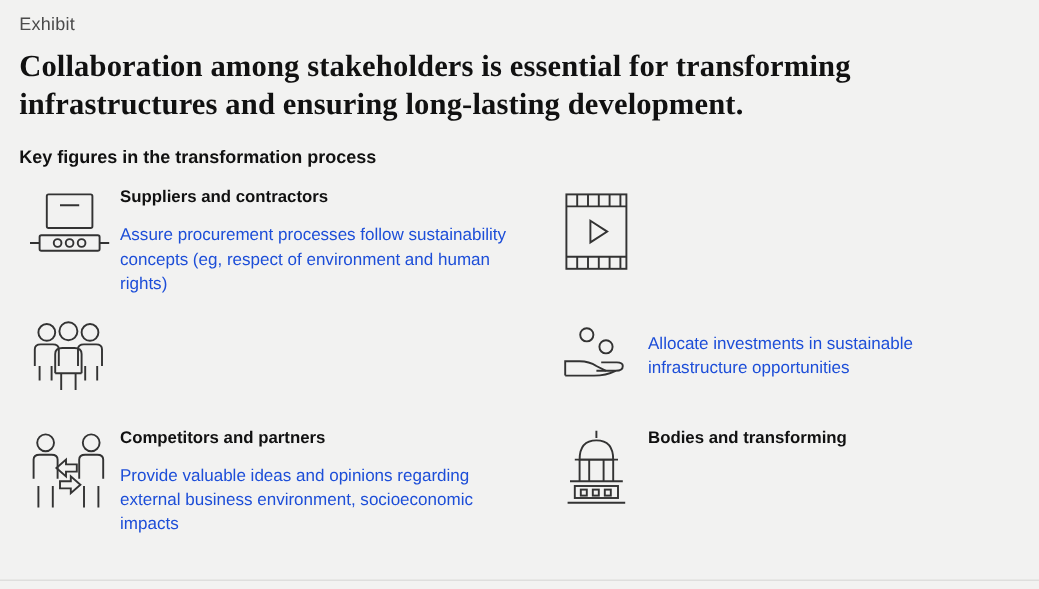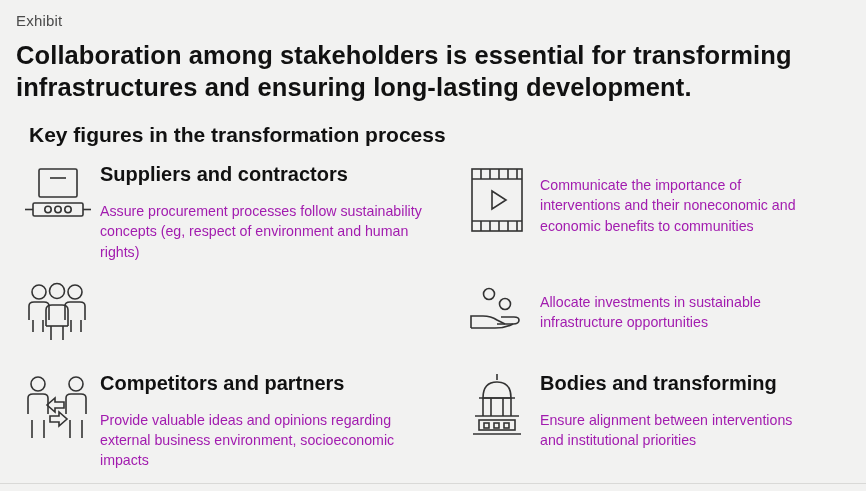--- a/index.html
+++ b/index.html
@@ -23,35 +23,35 @@
     padding: 10px 14px 0 14px;
   }
   .exhibit-label {
     font-family: "Liberation Sans", sans-serif;
     font-size: 15px;
     color: #4b4b4b;
     letter-spacing: 0.2px;
     margin: 2px 0 10px 2px;
   }
   .headline {
-    font-family: Liberation Sans, sans-serif;
+    font-family: Liberation Serif, serif;
     font-size: 25.5px;
     line-height: 1.26;
     font-weight: 700;
     color: #111111;
     margin: 0 0 0 2px;
     max-width: 845px;
     letter-spacing: 0.1px;
   }
   .subhead {
     font-family: "Liberation Sans", sans-serif;
-    font-size: 21px;
+    font-size: 15px;
     font-weight: 700;
     color: #111111;
-    margin: 20px 0 14px 15px;
+    margin: 20px 0 14px 2px;
   }
   .grid {
     display: grid;
     grid-template-columns: 440px 1fr;
     grid-template-rows: repeat(3, auto);
     column-gap: 0px;
     row-gap: 16px;
     margin-top: 4px;
   }
   .item {
@@ -65,30 +65,30 @@
     display: flex;
     align-items: flex-start;
     justify-content: center;
     padding-top: 2px;
     box-sizing: border-box;
   }
   .item-text {
     padding-top: 0px;
   }
   .item-title {
-    font-size: 20px;
+    font-size: 14px;
     font-weight: 700;
     color: #111111;
     line-height: 1.3;
     margin-bottom: 2px;
   }
   .item-desc {
     font-size: 14.2px;
     line-height: 1.42;
-    color: #a21caf;
+    color: #1d4ed8;
     max-width: 330px;
     margin-top: 14px;
   }
   .col-right .item-desc {
     max-width: 310px;
   }
   .bottom-bar {
     position: absolute;
     left: 0;
     bottom: 0;
@@ -144,21 +144,20 @@
           <line x1="56" y1="6" x2="56" y2="16"></line>
           <line x1="20" y1="58" x2="20" y2="68"></line>
           <line x1="29" y1="58" x2="29" y2="68"></line>
           <line x1="38" y1="58" x2="38" y2="68"></line>
           <line x1="47" y1="58" x2="47" y2="68"></line>
           <line x1="56" y1="58" x2="56" y2="68"></line>
           <polygon points="31,28 45,37 31,46" fill="none"></polygon>
         </svg>
       </div>
       <div class="item-text">
-        <div class="item-desc">Communicate the importance of interventions and their noneconomic and economic benefits to communities</div>
       </div>
     </div>
 
     <div class="item col-left">
       <div class="icon-box">
         <svg width="72" height="72" viewBox="0 0 72 72" fill="none" stroke="#333" stroke-width="1.6">
           <circle cx="18" cy="12" r="7"></circle>
           <circle cx="36" cy="11" r="7.5"></circle>
           <circle cx="54" cy="12" r="7"></circle>
           <path d="M8 40 L8 26 Q8 22 13 22 L23 22 Q28 22 28 26 L28 40"></path>
@@ -224,20 +223,19 @@
           <line x1="14" y1="44" x2="58" y2="44"></line>
           <rect x="18" y="48" width="36" height="10"></rect>
           <rect x="23" y="51" width="5" height="5"></rect>
           <rect x="33" y="51" width="5" height="5"></rect>
           <rect x="43" y="51" width="5" height="5"></rect>
           <line x1="12" y1="62" x2="60" y2="62"></line>
         </svg>
       </div>
       <div class="item-text">
         <div class="item-title">Bodies and transforming</div>
-        <div class="item-desc">Ensure alignment between interventions and institutional priorities</div>
       </div>
     </div>
 
   </div>
 
   <div class="bottom-bar"></div>
 </div>
 
 </body></html>

